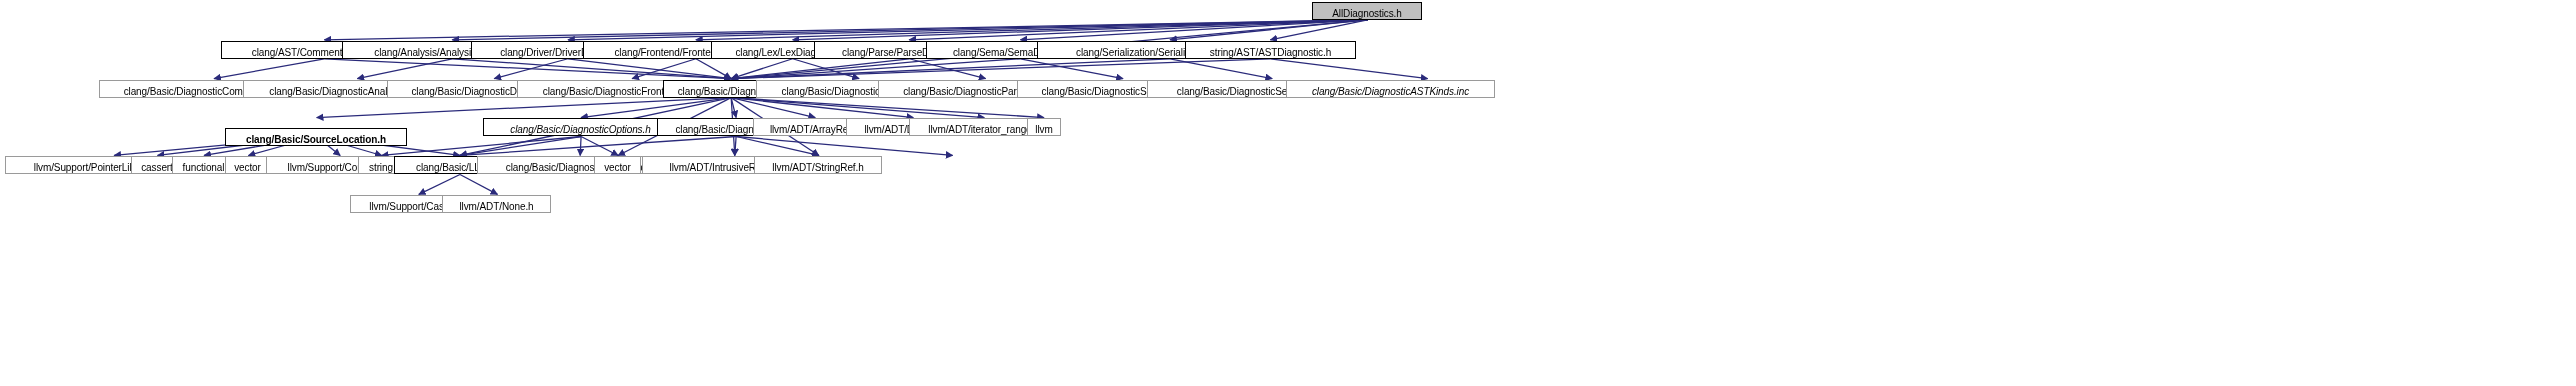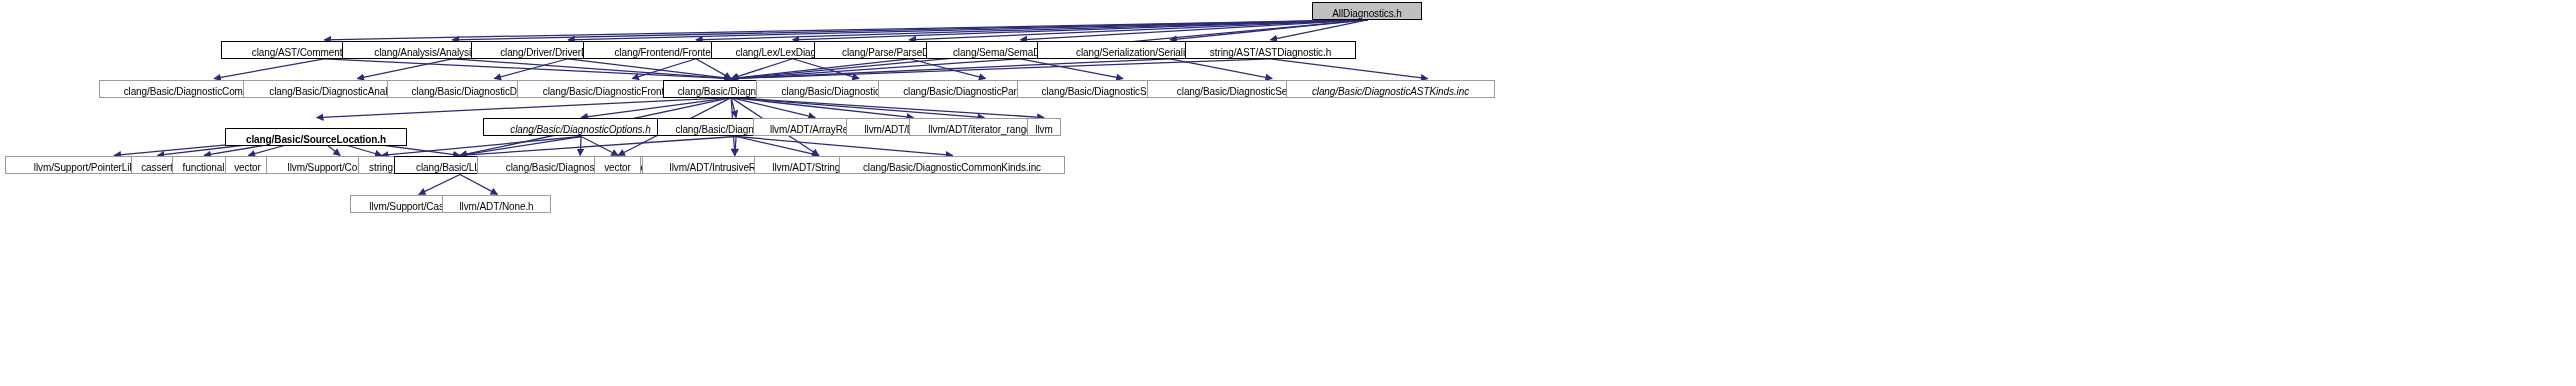--- a/index.html
+++ b/index.html
@@ -228,23 +228,20 @@
     </div>
     <div class="node faint" style="left: 594px; top: 156px; width: 47px;">
       <span class="node-label">vector</span>
     </div>
     <div class="node faint" style="left: 642px; top: 156px; width: 185px;">
       <span class="node-label">llvm/ADT/IntrusiveRefCntPtr.h</span>
     </div>
     <div class="node faint" style="left: 754px; top: 156px; width: 128px;">
       <span class="node-label">llvm/ADT/StringRef.h</span>
     </div>
-    <div class="node faint" style="left: 839px; top: 156px; width: 226px;">
-      <span class="node-label">clang/Basic/DiagnosticCommonKinds.inc</span>
-    </div>
     <div class="node faint" style="left: 350px; top: 195px; width: 137px;">
       <span class="node-label">llvm/Support/Casting.h</span>
     </div>
     <div class="node faint" style="left: 442px; top: 195px; width: 109px;">
       <span class="node-label">llvm/ADT/None.h</span>
     </div>
   </div>
 
 
 </body></html>

